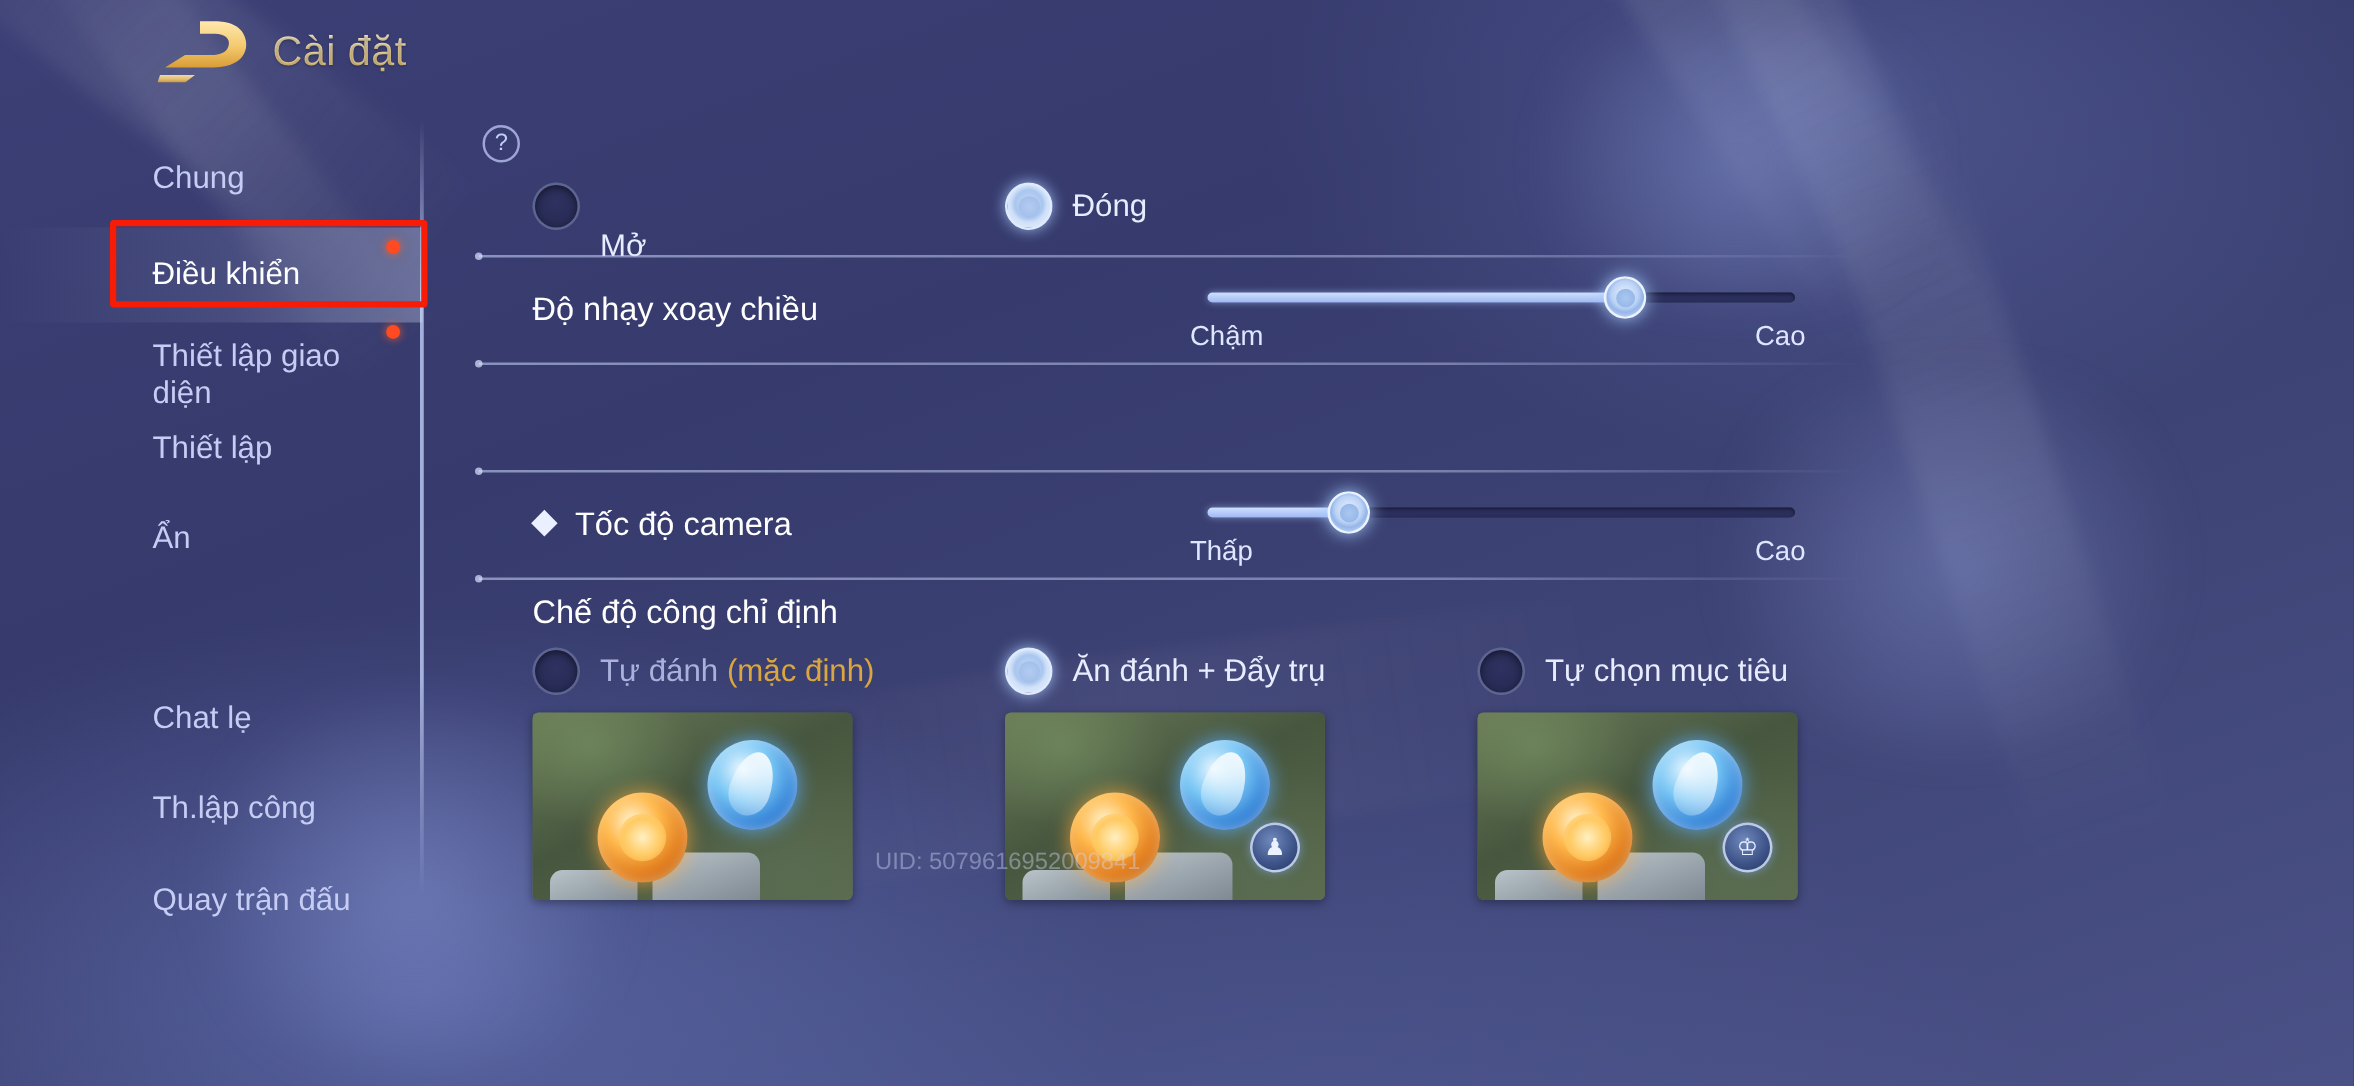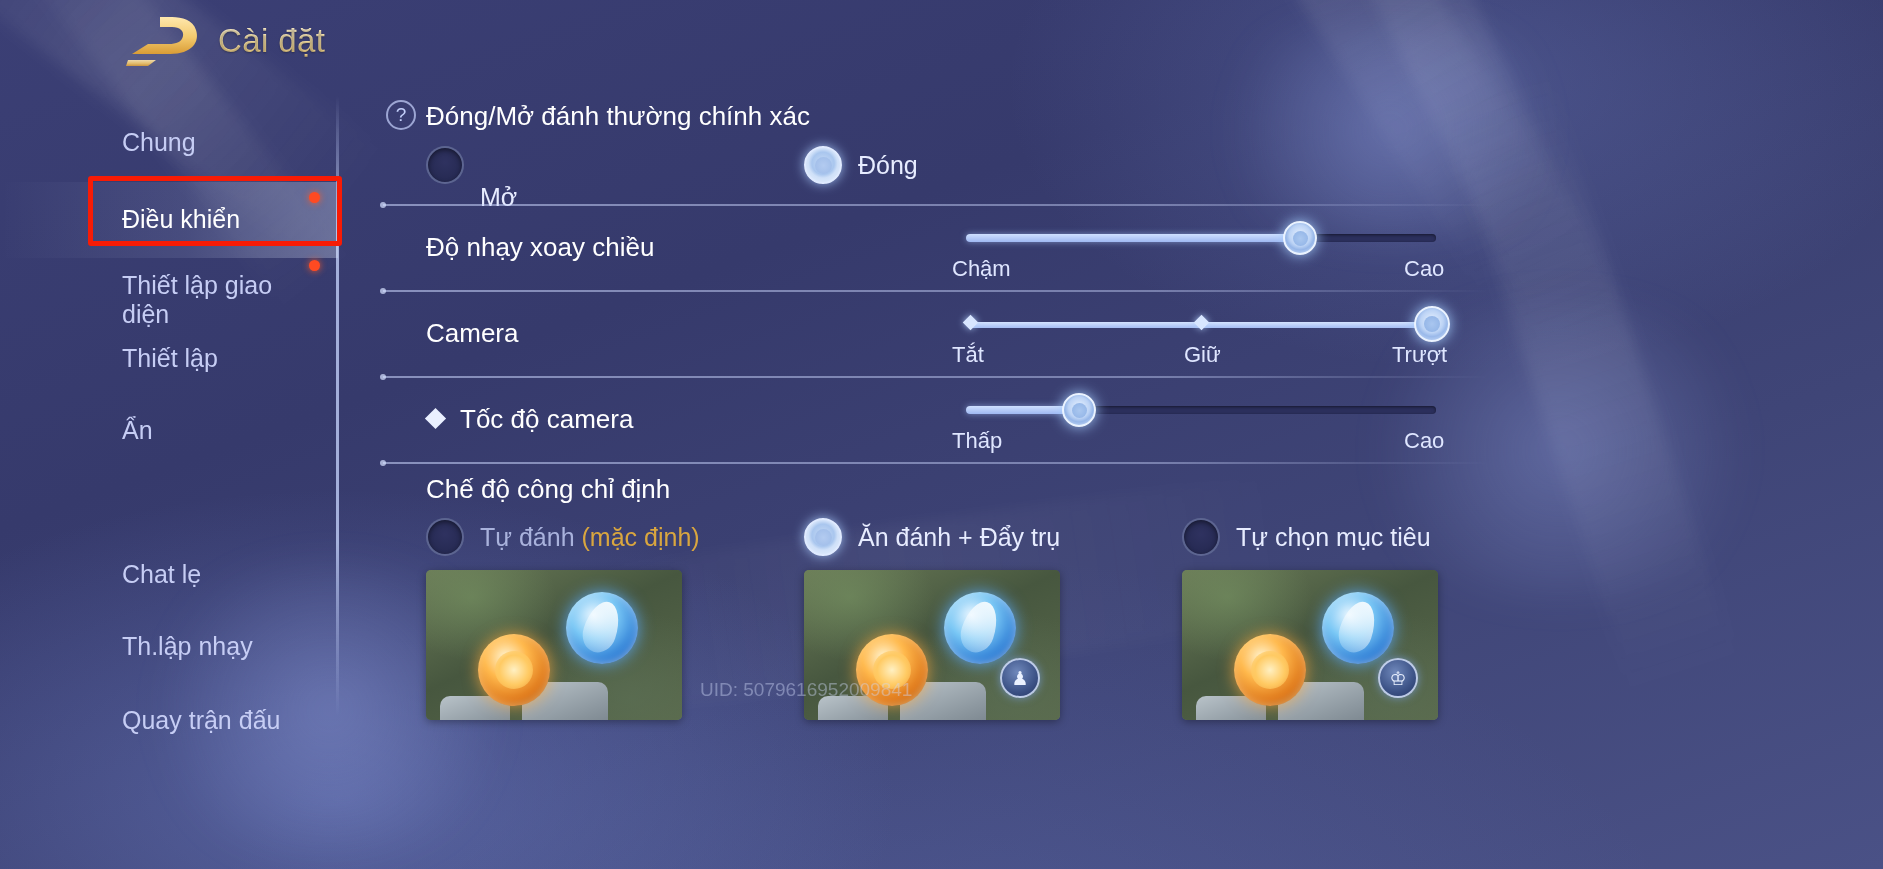--- a/index.html
+++ b/index.html
@@ -311,36 +311,35 @@
       <div class="nav-item" style="top:300px;height:70px;">
         <span class="lbl">Ẩn</span>
       </div>
 
 
       <div class="nav-item" style="top:444px;height:70px;">
         <span class="lbl">Chat lẹ</span>
       </div>
 
       <div class="nav-item" style="top:516px;height:70px;">
-        <span class="lbl">Th.lập nhạy</span>
+        <span class="lbl">Th.lập công</span>
       </div>
 
       <div class="nav-item" style="top:590px;height:70px;">
         <span class="lbl">Quay trận đấu</span>
       </div>
     </div>
   </div>
 
   <div class="redbox" style="left:88px; top:176px; width:254px; height:70px;"></div>
 
   <div class="main">
 
     <div class="row" style="top:100px;height:34px;">
       <div class="q-icon" style="left:48px;top:0;">?</div>
-      <div class="section-title" style="left:88px;top:1px;">Đóng/Mở đánh thường chính xác</div>
     </div>
 
     <div class="row" style="top:146px;height:40px;">
       <div class="radio off" style="left:88px;top:0;"></div>
       <div class="radio-label" style="left:142px;top:5px;margin-top:32px;">Mở</div>
 
       <div class="radio on" style="left:466px;top:0;"></div>
       <div class="radio-label" style="left:520px;top:5px;">Đóng</div>
     </div>
 
@@ -354,34 +353,20 @@
         <div class="track-rest" style="left:334px;width:136px;"></div>
         <div class="knob" style="left:334px;"></div>
       </div>
 
       <div class="scale-label" style="left:614px;top:24px;">Chậm</div>
       <div class="scale-label" style="left:1066px;top:24px;">Cao</div>
     </div>
 
     <div class="divider" style="top:290px;"></div>
 
-    <div class="row" style="top:318px;height:60px;">
-      <div class="row-label" style="left:88px;top:0;">Camera</div>
-
-      <div class="slider" style="left:628px;top:3px;width:470px;">
-        <div class="tickline" style="left:4px;top:1px;width:462px;"></div>
-        <div class="tick-diamond small" style="left:4px;top:-4px;"></div>
-        <div class="tick-diamond small" style="left:235px;top:-4px;"></div>
-        <div class="endcap" style="left:466px;"></div>
-      </div>
-
-      <div class="scale-label" style="left:614px;top:24px;">Tắt</div>
-      <div class="scale-label" style="left:846px;top:24px;">Giữ</div>
-      <div class="scale-label" style="left:1054px;top:24px;">Trượt</div>
-    </div>
 
     <div class="divider" style="top:376px;"></div>
 
     <div class="row" style="top:404px;height:60px;text-align:center;">
       <div class="diamond-bullet" style="left:90px;top:7px;"></div>
       <div class="row-label" style="left:122px;top:0;">Tốc độ camera</div>
 
       <div class="slider" style="left:628px;top:2px;width:470px;">
         <div class="track-fill" style="width:113px;"></div>
         <div class="track-rest" style="left:113px;width:357px;"></div>

